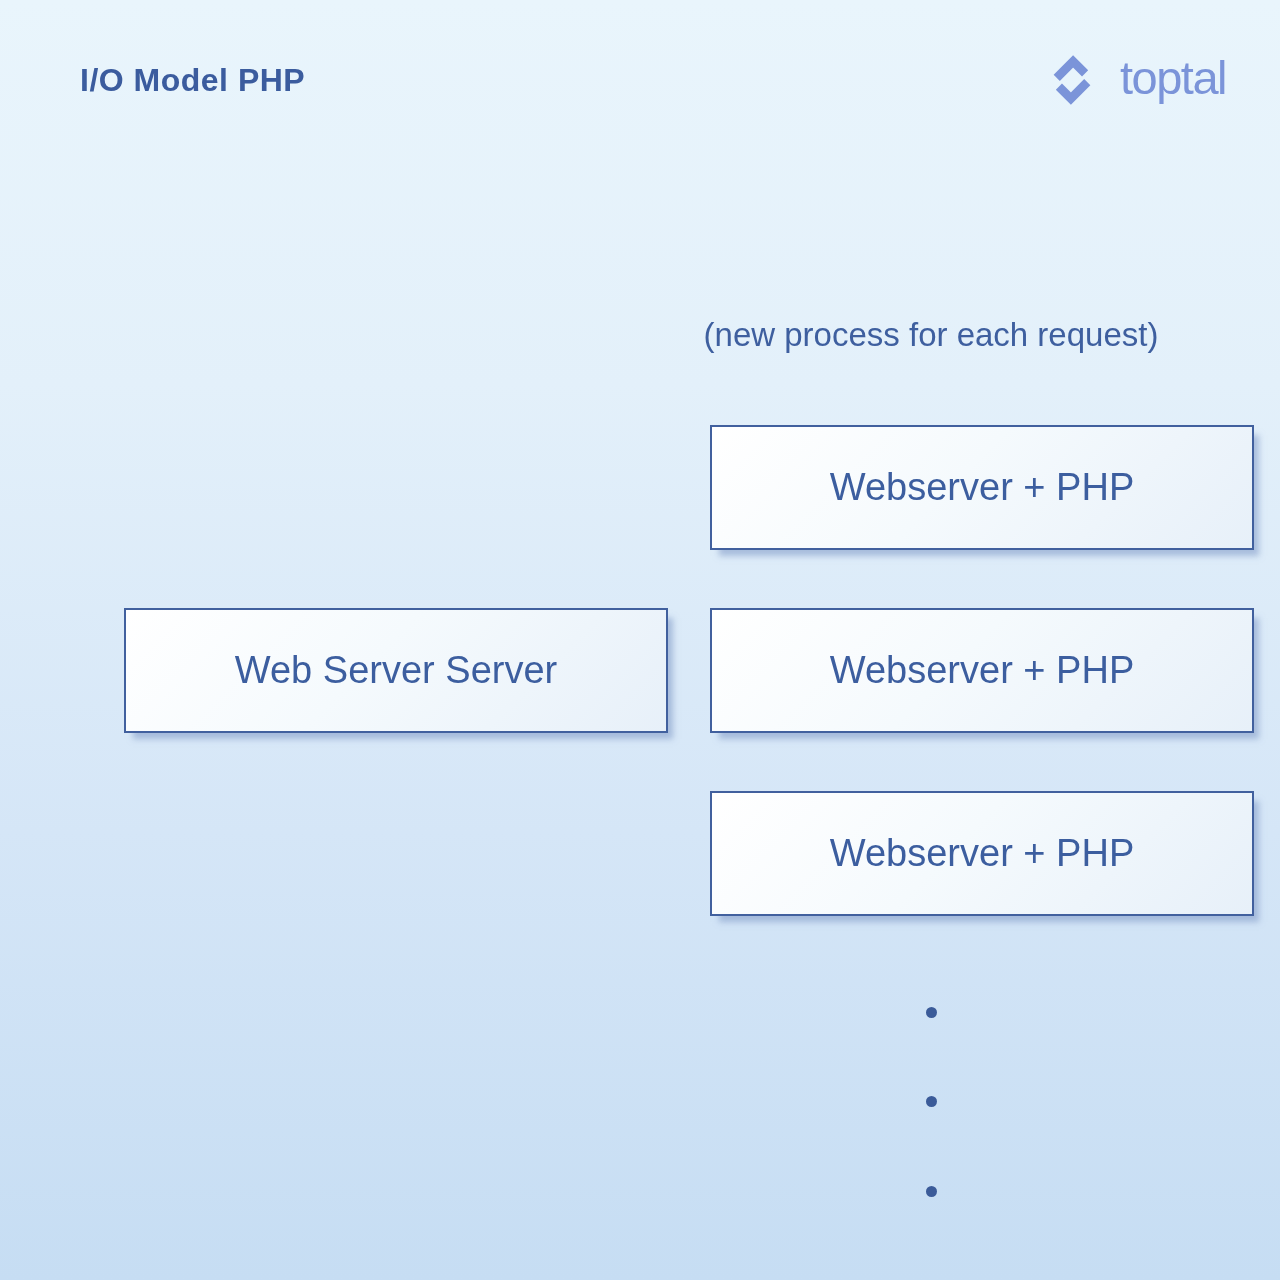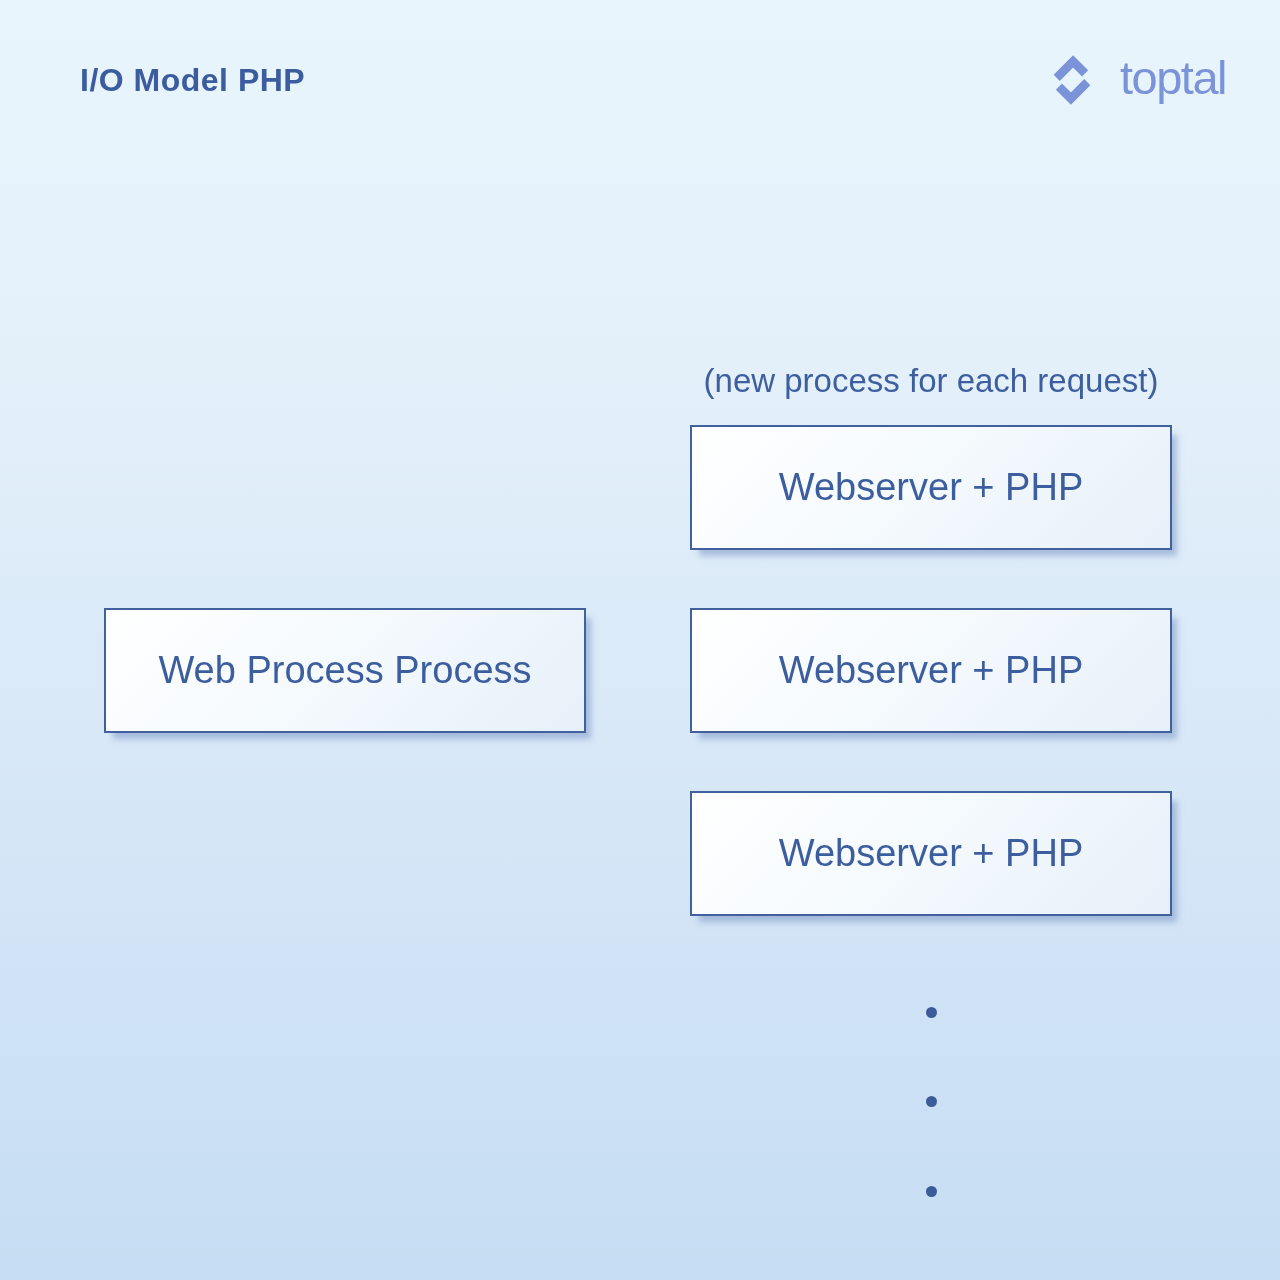--- a/index.html
+++ b/index.html
@@ -53,35 +53,35 @@
   
   .note {
     position: absolute;
     left: 690px;
     top: 316px;
     width: 482px;
     text-align: center;
     font-size: 33px;
     color: #3e5f9f;
     white-space: nowrap;
-    margin-top: 46px;
   }
 
   
   .proc-box {
     position: absolute;
-    width: 482px;
+    width: 544px;
     height: 125px;
     box-sizing: border-box;
     border: 2px solid #41609e;
     background: linear-gradient(135deg, #ffffff 0%, #f5fafd 45%, #e7f0f9 100%);
     box-shadow: 7px 8px 6px -2px rgba(123, 150, 196, 0.55);
     display: flex;
     align-items: center;
     justify-content: center;
+    margin-left: 20px;
   }
   .proc-box .label {
     font-size: 38px;
     color: #3c5e9f;
     white-space: nowrap;
   }
   .box-left   { left: 104px; top: 608px; }
   .box-right-1 { left: 690px; top: 425px; }
   .box-right-2 { left: 690px; top: 608px; }
   .box-right-3 { left: 690px; top: 791px; }
@@ -110,21 +110,21 @@
     <svg class="brand-mark" viewBox="0 0 44 48" aria-hidden="true">
       <polyline points="8,22 23,7 34,18" fill="none" stroke="#7b94d9" stroke-width="8" stroke-linecap="butt" stroke-linejoin="miter"></polyline>
       <polyline points="36,26 21,41 10,30" fill="none" stroke="#7b94d9" stroke-width="8" stroke-linecap="butt" stroke-linejoin="miter"></polyline>
     </svg>
     <div class="brand-name">toptal</div>
   </div>
 
   <div class="note">(new process for each request)</div>
 
   <div class="proc-box box-left">
-    <span class="label">Web Process Process</span>
+    <span class="label">Web Server Server</span>
   </div>
 
   <div class="proc-box box-right-1">
     <span class="label">Webserver + PHP</span>
   </div>
 
   <div class="proc-box box-right-2">
     <span class="label">Webserver + PHP</span>
   </div>
 

